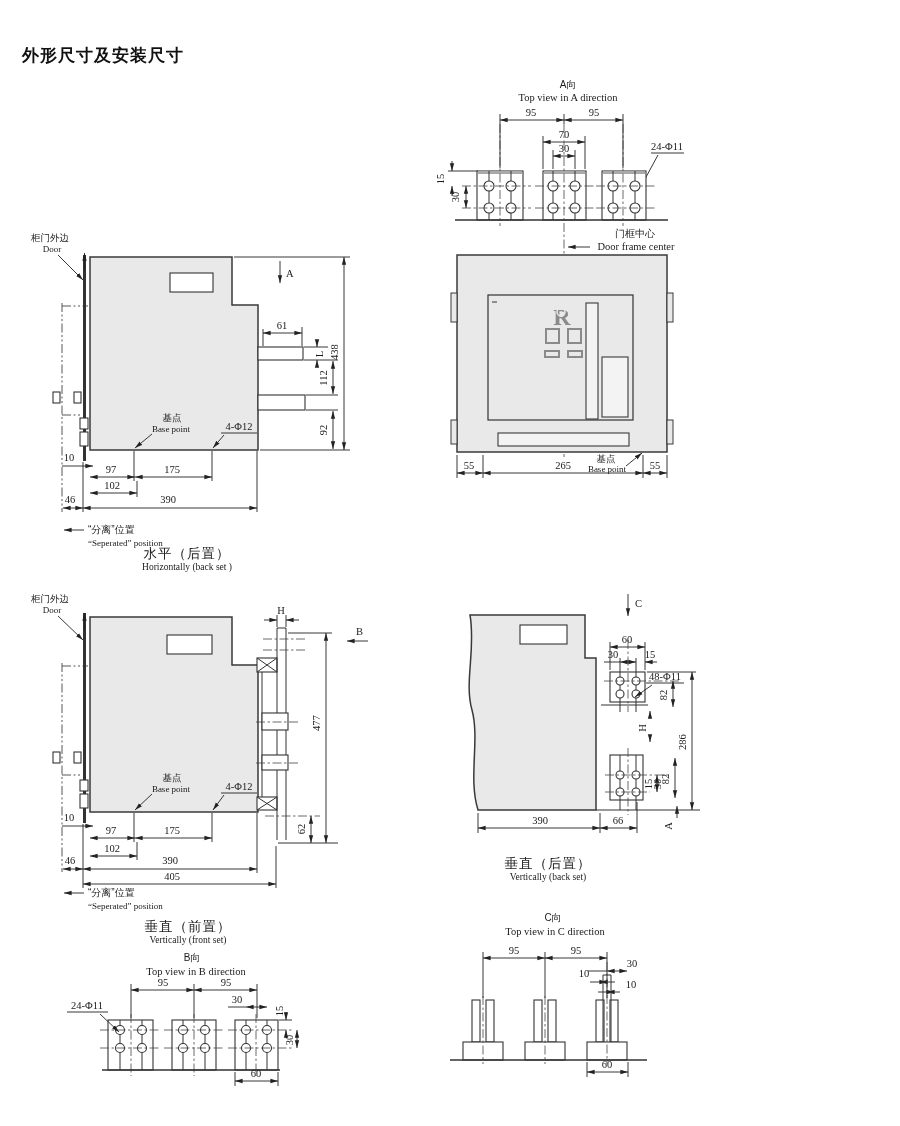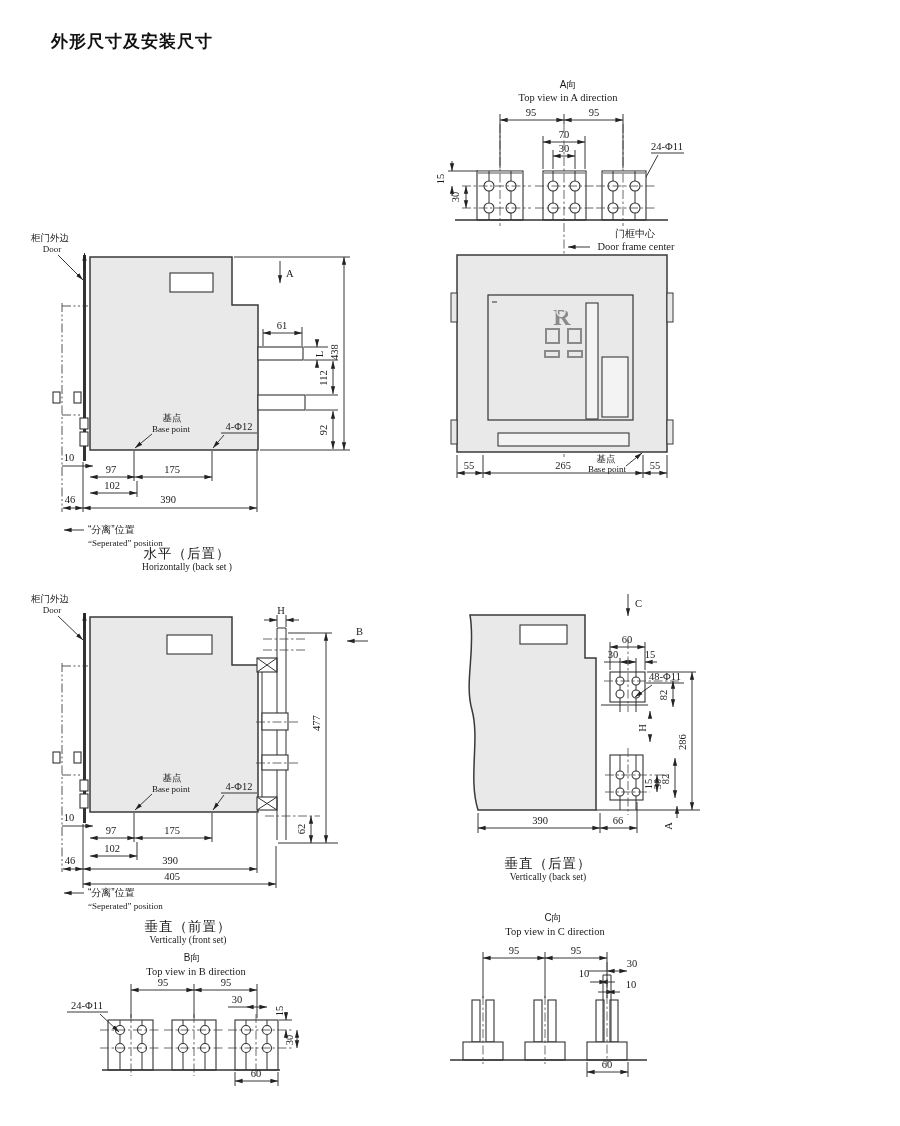--- a/index.html
+++ b/index.html
@@ -1,18 +1,18 @@
 <!DOCTYPE html>
 <html><head>
 <meta charset="utf-8">
 <style>
   html,body{margin:0;padding:0;background:#fff;}
   .page{position:relative;width:900px;height:1126px;background:#fff;overflow:hidden;
         font-family:"Liberation Sans",sans-serif;}
-  .title{position:absolute;left:22px;top:30px;font-size:17px;font-weight:bold;color:#111;letter-spacing:1px;margin-left:29px;}
+  .title{position:absolute;left:22px;top:44px;font-size:17px;font-weight:bold;color:#111;letter-spacing:1px;}
   svg{position:absolute;left:0;top:0;}
   .ln{stroke:#333;stroke-width:1;fill:none}
   .thick{stroke:#333;stroke-width:1.5;fill:none}
   .body{fill:#e9e9e9;stroke:#3a3a3a;stroke-width:1.5}
   .wht{fill:#fff;stroke:#333;stroke-width:1.1}
   .lite{fill:#f3f3f3;stroke:#3a3a3a;stroke-width:1.1}
   .dim{stroke:#222;stroke-width:.9;fill:none}
   .cl{stroke:#444;stroke-width:.8;stroke-dasharray:9 2.5 2.5 2.5;fill:none}
   .ph{stroke:#444;stroke-width:.9;stroke-dasharray:9 2.5 2 2.5 2 2.5;fill:none}
   .gray{stroke:#a9a9a9;stroke-width:3;fill:none}

